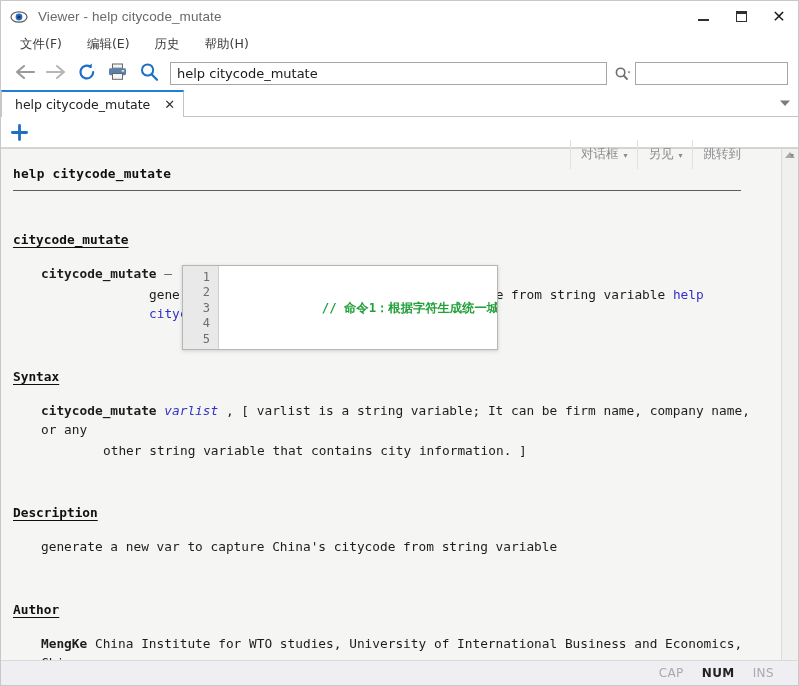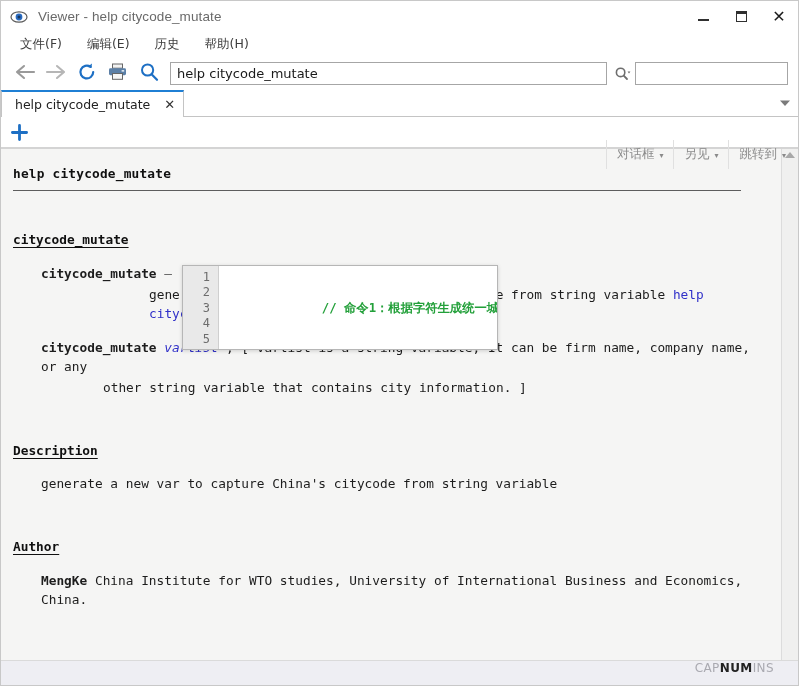--- a/index.html
+++ b/index.html
@@ -233,21 +233,21 @@
     border-left: 1px solid #e0e0e0;
     font-family: "DejaVu Sans", "Liberation Sans", sans-serif;
     margin-top: 44px;
   }
   .ab-btn .caret {
     margin-left: 5px;
     font-size: 8px;
     position: relative;
     top: 1px;
   }
-  .ab-btn:last-child { padding-right: 12px; }
+  .ab-btn:last-child { padding-right: 4px; gap: 44px; }
 
   
   .contentwrap {
     flex: 1 1 auto;
     display: flex;
     overflow: hidden;
     background: #f5f5f4;
     border-top: 1px solid #d4d4d4;
   }
   .content {
@@ -320,22 +320,24 @@
     border-radius: 1px;
   }
 
   
   .statusbar {
     height: 24px;
     min-height: 24px;
     background: #eeeef3;
     border-top: 1px solid #dadada;
     display: flex;
+    align-items: center;
     justify-content: flex-end;
     padding-right: 24px;
+    gap: 18px;
   }
   .sb-item {
     font-size: 12px;
     color: #a9a9b0;
     font-family: "DejaVu Sans", "Liberation Sans", sans-serif;
     letter-spacing: 0.4px;
     cursor: default;
   }
   .sb-item.active { color: #222; font-weight: bold; }
 
@@ -524,20 +526,23 @@
         <span class="sec-head">citycode_mutate</span>
       </div>
 
       <div class="sec-body">
         <span class="bold">citycode_mutate</span><span>&nbsp;</span><span class="em-dash">—</span>
         <div class="ind-2" style="margin-top:2px">
           <span>generate a new var to capture China's citycode from string variable </span><span class="lnk">help citycode_mutate</span><span>.</span>
         </div>
       </div>
 
+      <div class="sec-h-block">
+        <span class="sec-head">Syntax</span>
+      </div>
       <div class="sec-body">
         <span class="bold">citycode_mutate</span><span>&nbsp;</span><span class="ital lnk">varlist</span><span> , [ varlist is a string variable; It can be firm name, company name, or any</span>
         <div class="ind-3" style="margin-top:2px">other string variable that contains city information.  ]</div>
       </div>
 
       <div class="sec-h-block">
         <span class="sec-head">Description</span>
       </div>
       <div class="sec-body">
         <span>generate a new var to capture China's citycode from string variable</span>

